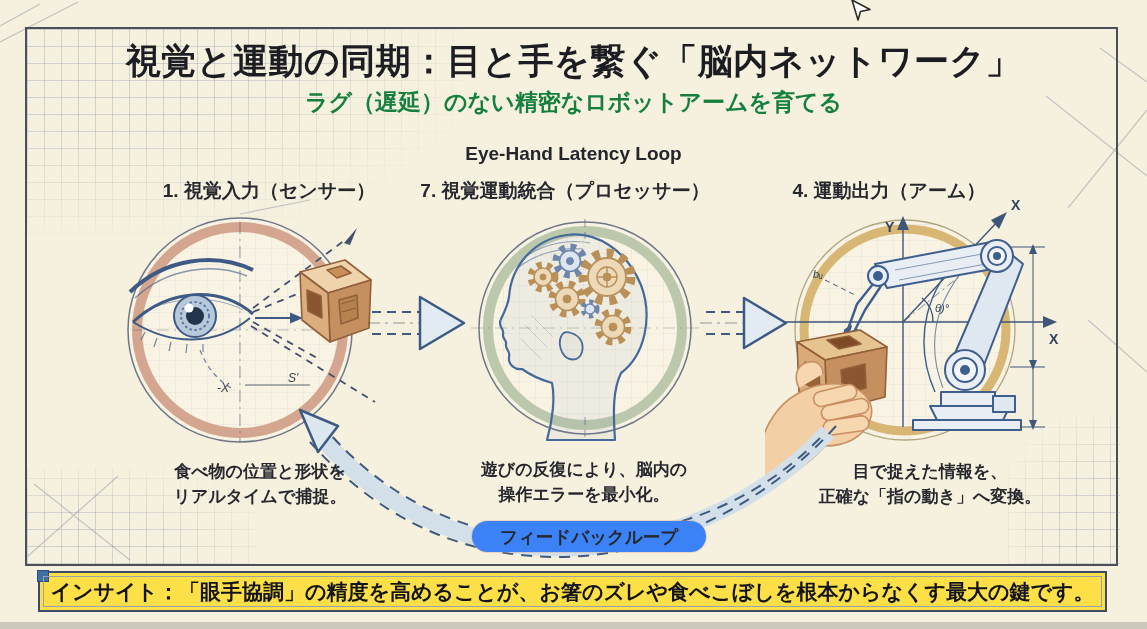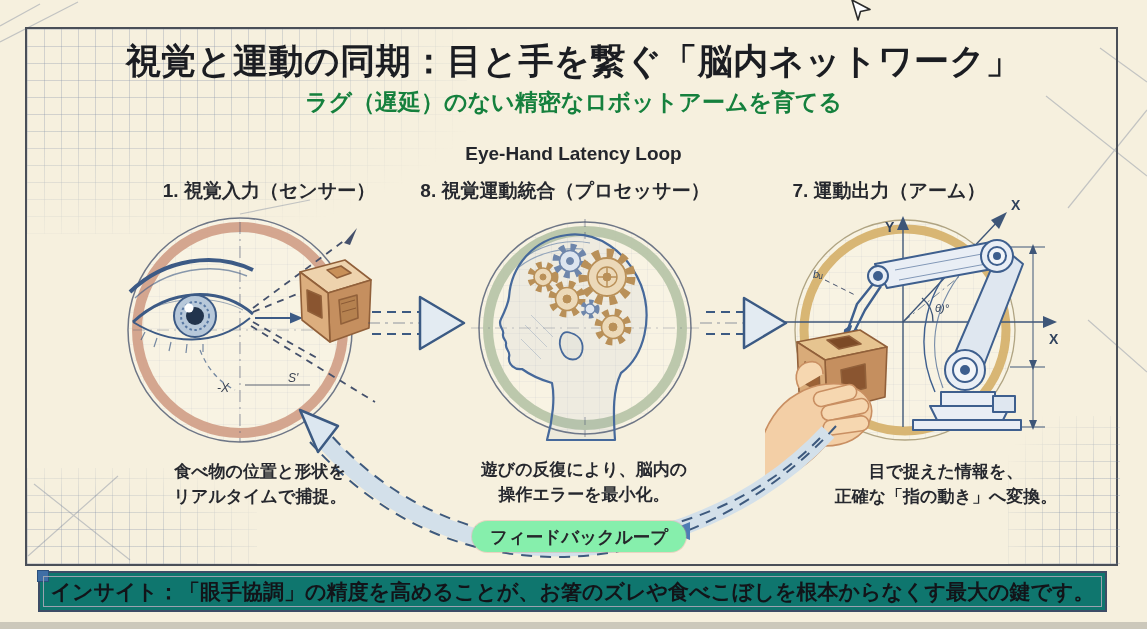--- a/index.html
+++ b/index.html
@@ -51,37 +51,37 @@
   .stage-header.s1{left:237px;margin-left:32px;}
   .stage-header.s2{left:565px;}
   .stage-header.s3{left:889px;}
   .caption{
     position:absolute;transform:translateX(-50%);
     text-align:center;font-size:17px;font-weight:700;line-height:1.45;color:#26282e;
     white-space:nowrap;
   }
   .caption.c1{left:260px;top:460px;}
   .caption.c2{left:584px;top:458px;}
-  .caption.c3{left:930px;top:460px;margin-left:16px;}
+  .caption.c3{left:930px;top:460px;}
   .illo{position:absolute;}
   .illo.i1{left:95px;top:200px;}
   .illo.i2{left:455px;top:205px;}
   .illo.i3{left:765px;top:192px;}
   .overlay{position:absolute;left:0;top:0;pointer-events:none;}
   .pill{
     position:absolute;left:472px;top:521px;height:31px;
-    padding:0 18px;border-radius:16px;
-    background:#86efac;
+    padding:0 28px;border-radius:16px;
+    background:#3b82f6;
     display:flex;align-items:center;justify-content:center;
     font-size:17.5px;font-weight:700;color:#26272b;
     box-shadow:0 0 0 1px rgba(210,160,140,.35);
   }
   .insight{
     position:absolute;left:38px;top:571px;width:1069px;height:41px;
-    border:2px solid #3d4c66;background:#0f766e;box-sizing:border-box;
+    border:2px solid #3d4c66;background:#fde047;box-sizing:border-box;
   }
   .insight .inner{
     position:absolute;inset:3px;border:1px solid #9aa2b0;
     display:flex;align-items:center;justify-content:center;
     font-size:21px;font-weight:800;color:#121419;white-space:nowrap;
   }
   .insight .handle{
     position:absolute;left:-3px;top:-3px;width:12px;height:12px;
     background:#3f6ea5;border:1px solid #2b4f7c;box-sizing:border-box;
   }
@@ -113,22 +113,22 @@
   <div class="frame"></div>
   <div class="grid g1"></div>
   <div class="grid g2"></div>
   <div class="grid g3"></div>
 
   <div class="title">視覚と運動の同期：目と手を繋ぐ「脳内ネットワーク」</div>
   <div class="subtitle">ラグ（遅延）のない精密なロボットアームを育てる</div>
   <div class="loop-title">Eye-Hand Latency Loop</div>
 
   <div class="stage-header s1">1. 視覚入力（センサー）</div>
-  <div class="stage-header s2">8. 視覚運動統合（プロセッサー）</div>
-  <div class="stage-header s3">7. 運動出力（アーム）</div>
+  <div class="stage-header s2">7. 視覚運動統合（プロセッサー）</div>
+  <div class="stage-header s3">4. 運動出力（アーム）</div>
 
   <svg class="illo i1" width="300" height="265" viewBox="0 0 300 265">
     <defs>
       <pattern id="gpat" width="16" height="16" patternUnits="userSpaceOnUse">
         <path d="M16 0H0V16" fill="none" stroke="rgba(140,150,170,.18)" stroke-width="1"></path>
       </pattern>
     </defs>
     <circle cx="145" cy="130" r="112" fill="#f8f3e3" stroke="#6e7686" stroke-width="1.5"></circle>
     <circle cx="145" cy="130" r="112" fill="url(#gpat)"></circle>
     <circle cx="145" cy="130" r="103" fill="none" stroke="#d2a18a" stroke-width="10" opacity="0.95"></circle>

